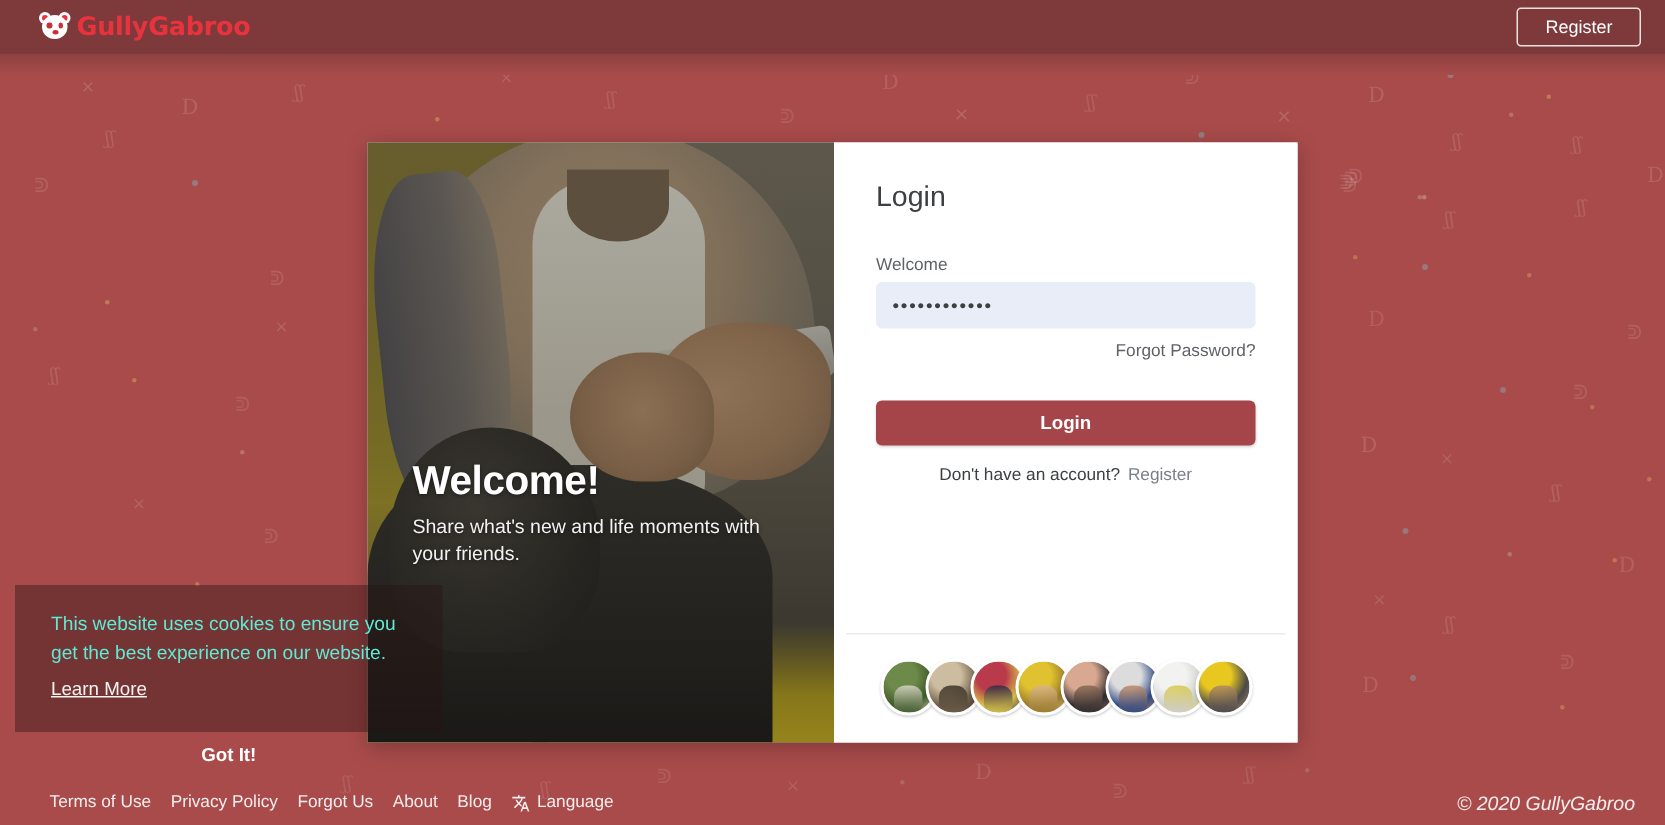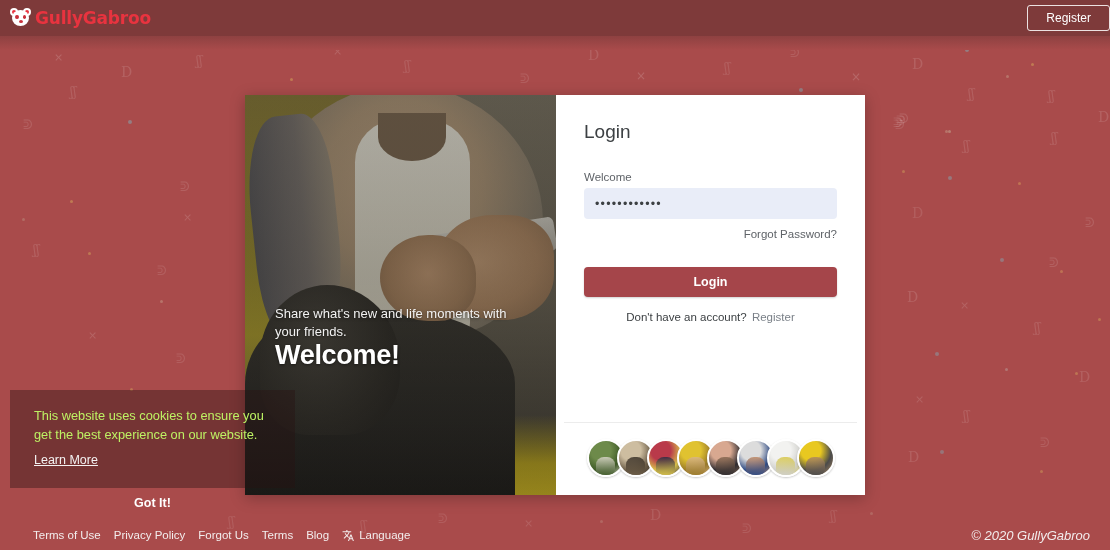--- a/index.html
+++ b/index.html
@@ -39,21 +39,21 @@
   #header {
     position: absolute;
     top: 0; left: 0;
     width: 1110px;
     height: 36px;
     background: #7e3a3a;
     z-index: 20;
     display: flex;
     align-items: center;
     justify-content: space-between;
-    padding: 0 0;
+    padding: 0 16px;
     gap: 36px;
   }
   #header-fade {
     position: absolute;
     top: 36px; left: 0;
     width: 1110px;
     height: 14px;
     background: linear-gradient(to bottom, #8e4141, #a94b4b);
     z-index: 19;
   }
@@ -333,21 +333,21 @@
     position: absolute;
     left: 10px;
     top: 390px;
     width: 285px;
     height: 98px;
     background: rgba(40,18,18,0.40);
     z-index: 30;
     padding: 17px 24px 0 24px;
   }
   #cookie-text {
-    color: #bef264;
+    color: #5eead4;
     font-size: 12.8px;
     line-height: 1.45;
     margin-bottom: 6px;
   }
   #cookie-learn-more {
     color: #f4f2f2;
     font-size: 12.5px;
     text-decoration: underline;
     cursor: pointer;
   }
@@ -519,22 +519,22 @@
     <div class="photo-layer ph-tank"></div>
     <div class="photo-layer ph-neck"></div>
     <div class="photo-layer ph-sleeve-l"></div>
     <div class="photo-layer ph-pants"></div>
     <div class="photo-layer ph-knee"></div>
     <div class="photo-layer ph-phone"></div>
     <div class="photo-layer ph-hand-r"></div>
     <div class="photo-layer ph-hand-l"></div>
     <div id="hero-scrim"></div>
     <div id="hero-text">
+      <div id="welcome-title">Welcome!</div>
       <div id="welcome-sub">Share what's new and life moments with your friends.</div>
-      <div id="welcome-title">Welcome!</div>
     </div>
   </div>
 
   <div id="login-panel">
     <div id="login-title">Login</div>
 
 
     <label class="field-label">Welcome</label>
     <input id="password-input" class="field-input" type="text" value="••••••••••••" style="">
 
@@ -581,21 +581,21 @@
   <div id="cookie-text">This website uses cookies to ensure you get the best experience on our website.</div>
   <a id="cookie-learn-more" href="#">Learn More</a>
 </div>
 <button id="cookie-accept">Got It!</button>
 
 <div id="footer">
   <div id="footer-links">
       <a class="footer-link" href="#">Terms of Use</a>
       <a class="footer-link" href="#">Privacy Policy</a>
       <a class="footer-link" href="#">Forgot Us</a>
-      <a class="footer-link" href="#">Terms</a>
+      <a class="footer-link" href="#">About</a>
       <a class="footer-link" href="#">Blog</a>
       <a class="footer-link" href="#" id="language-item">
         <span id="translate-icon"><svg viewBox="0 0 24 24" width="13" height="13" fill="#f3eded">
             <path d="M12.9 15l-2.6-2.6.03-.03A17.5 17.5 0 0 0 13.97 6H17V4h-7V2H8v2H1v2h11.2A15.5 15.5 0 0 1 9 10.9 15.7 15.7 0 0 1 6.8 7.8H4.8A17.6 17.6 0 0 0 7.6 12.2L2.9 16.8 4.3 18.2 9 13.5l2.9 2.9.9-1.4z"></path>
             <path d="M17.5 10h-2L11 22h2l1.12-3h4.75L20 22h2l-4.5-12zm-2.62 7L16.5 12.7 18.12 17h-3.24z"></path>
           </svg></span>
         <span>Language</span>
       </a>
     </div>
   <div id="copyright">© 2020 GullyGabroo</div>

